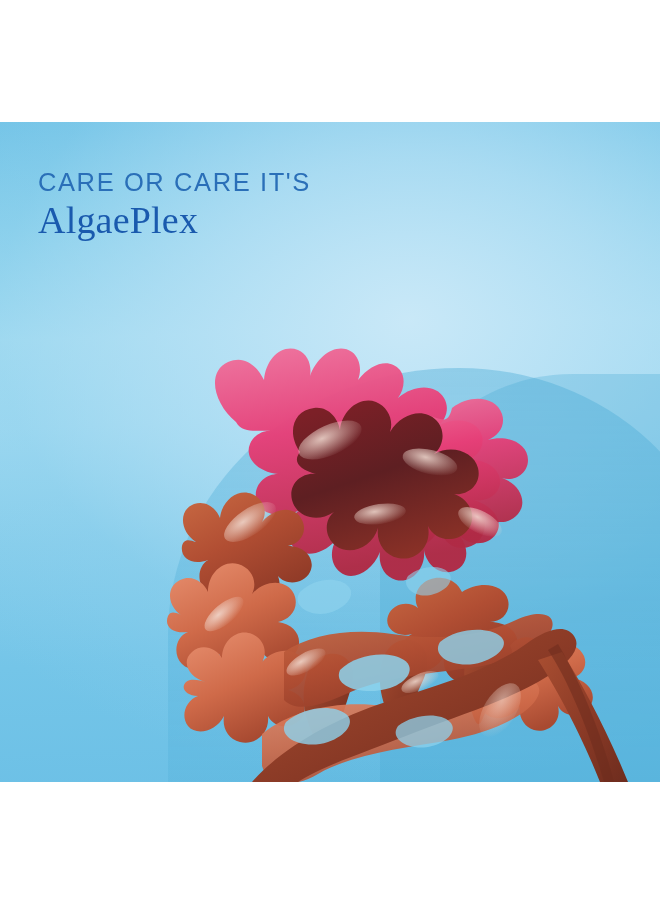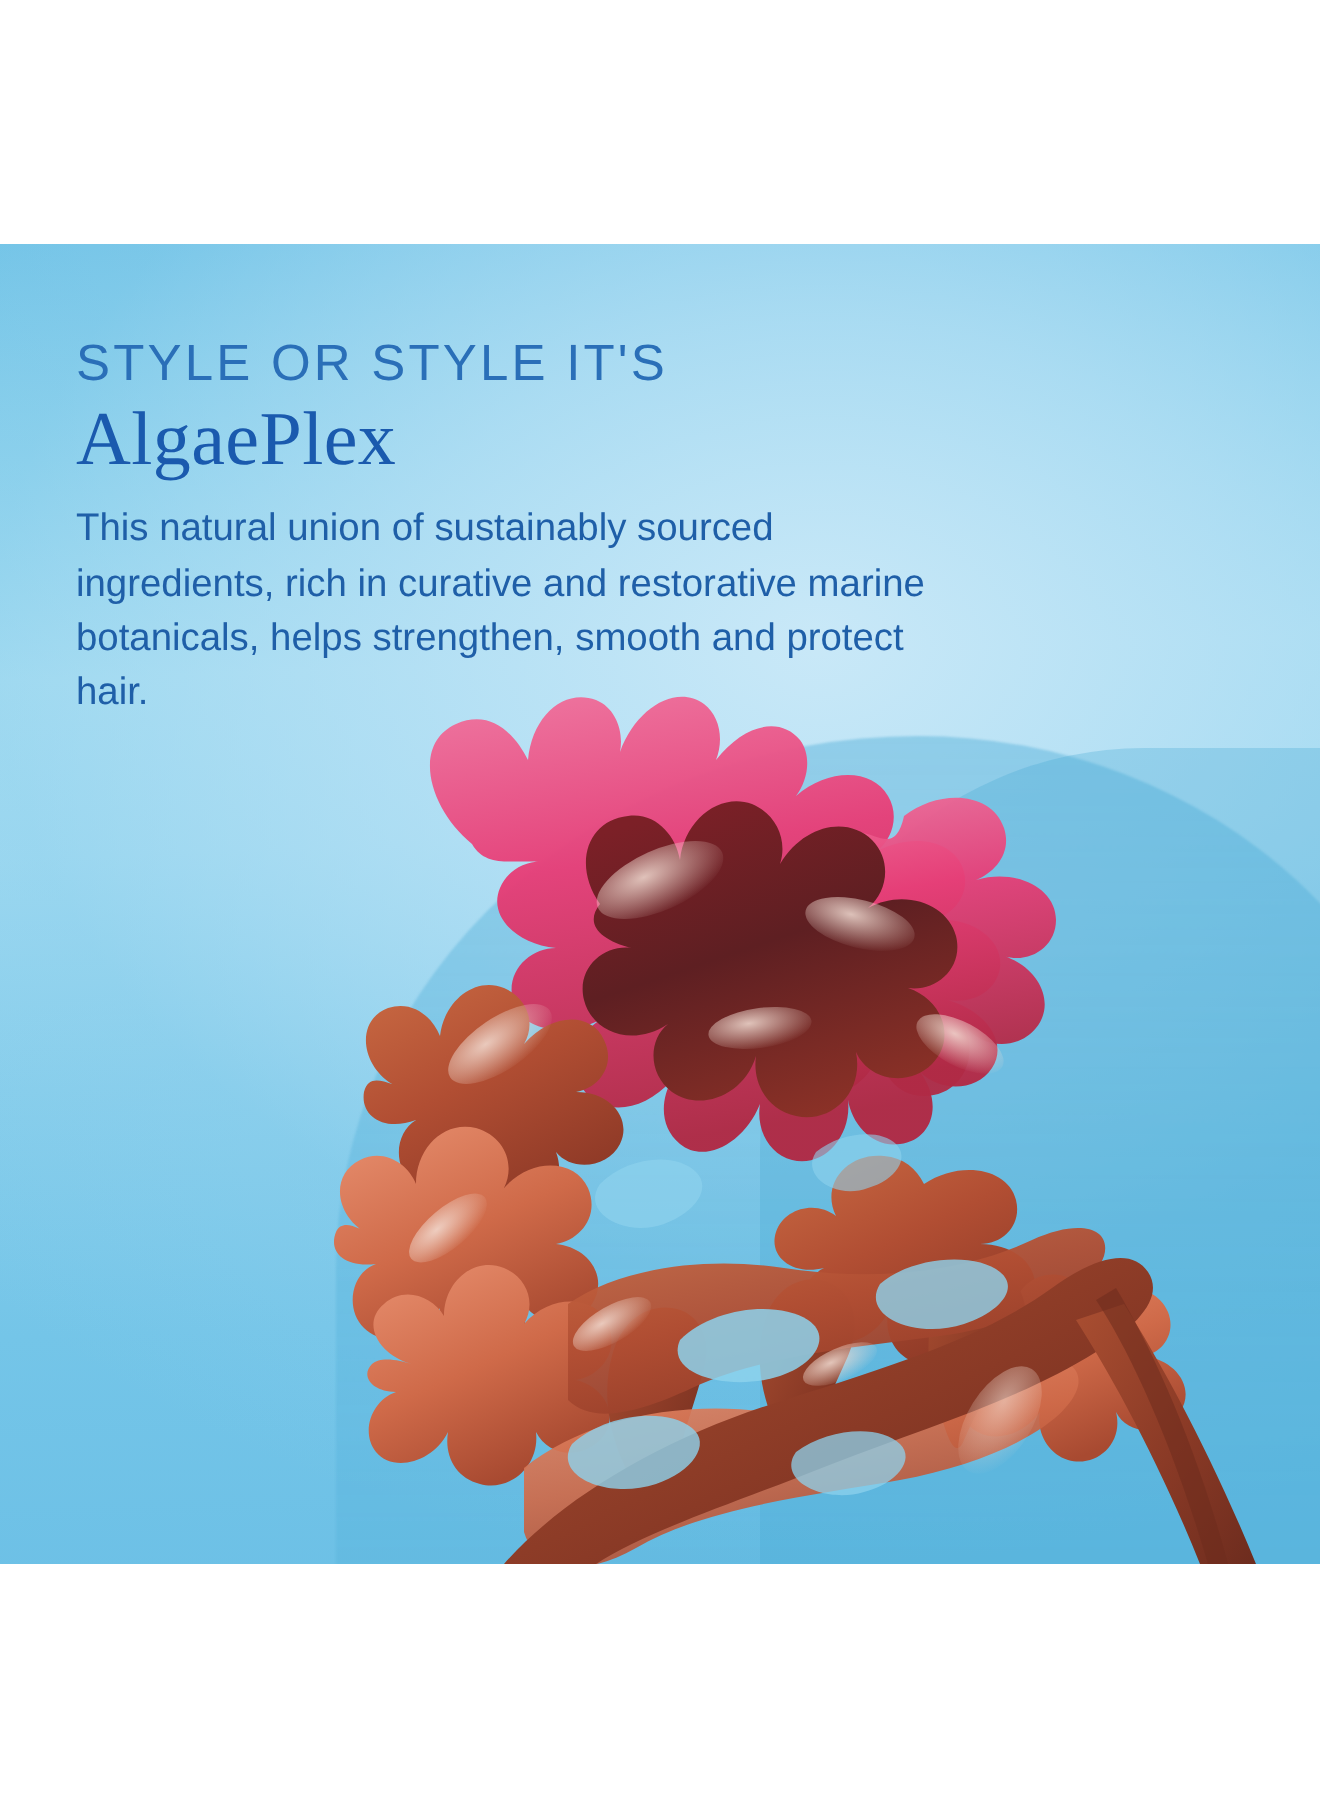--- a/index.html
+++ b/index.html
@@ -292,19 +292,18 @@
       <ellipse cx="250" cy="400" rx="30" ry="13" transform="rotate(-34 250 400)" fill="url(#gSheen)"></ellipse>
       <ellipse cx="480" cy="400" rx="24" ry="11" transform="rotate(28 480 400)" fill="url(#gSheen)"></ellipse>
       <ellipse cx="380" cy="392" rx="26" ry="10" transform="rotate(-8 380 392)" fill="url(#gSheen)"></ellipse>
       <ellipse cx="306" cy="540" rx="22" ry="9" transform="rotate(-30 306 540)" fill="url(#gSheen)"></ellipse>
       <ellipse cx="420" cy="560" rx="20" ry="8" transform="rotate(-24 420 560)" fill="url(#gSheen)"></ellipse>
       <ellipse cx="500" cy="588" rx="16" ry="30" transform="rotate(32 500 588)" fill="url(#gSheen)" opacity="0.7"></ellipse>
       <ellipse cx="224" cy="492" rx="24" ry="10" transform="rotate(-40 224 492)" fill="url(#gSheen)"></ellipse>
     </svg>
 
     <div class="copy">
-      <div class="eyebrow">STYLE OR STYLE IT'S</div>
+      <div class="eyebrow">CARE OR CARE IT'S</div>
       <div class="wordmark">AlgaePlex</div>
-      <div class="blurb">This natural union of sustainably sourced ingredients, rich in curative and restorative marine botanicals, helps strengthen, smooth and protect hair.</div>
     </div>
 
   </div>
 </div>
 
 </body></html>

